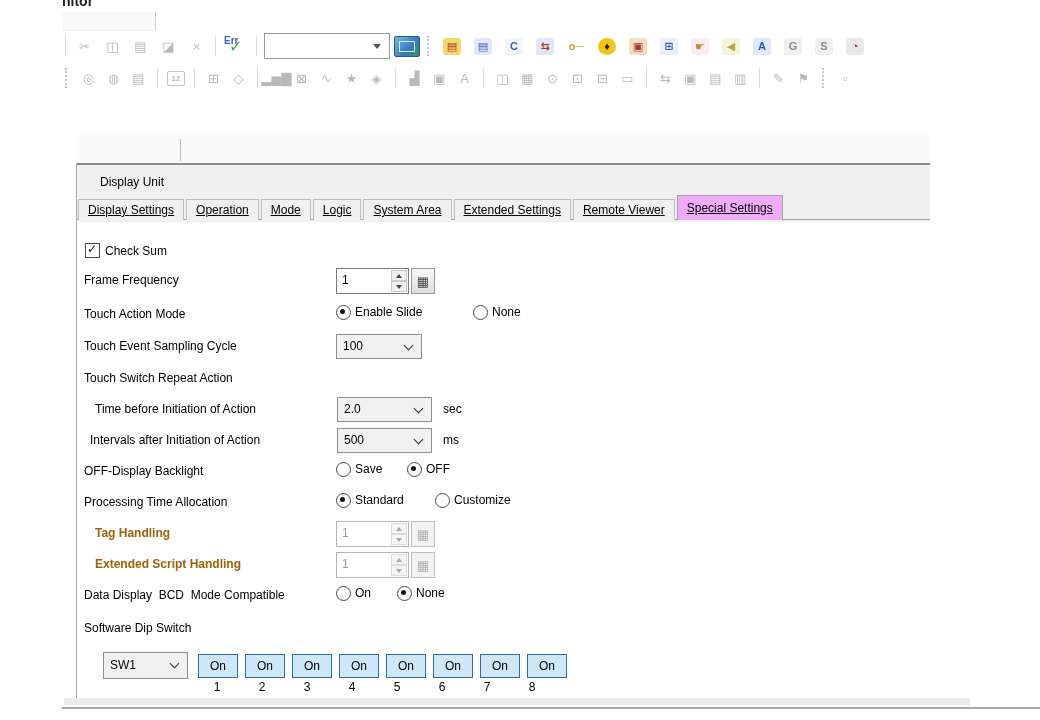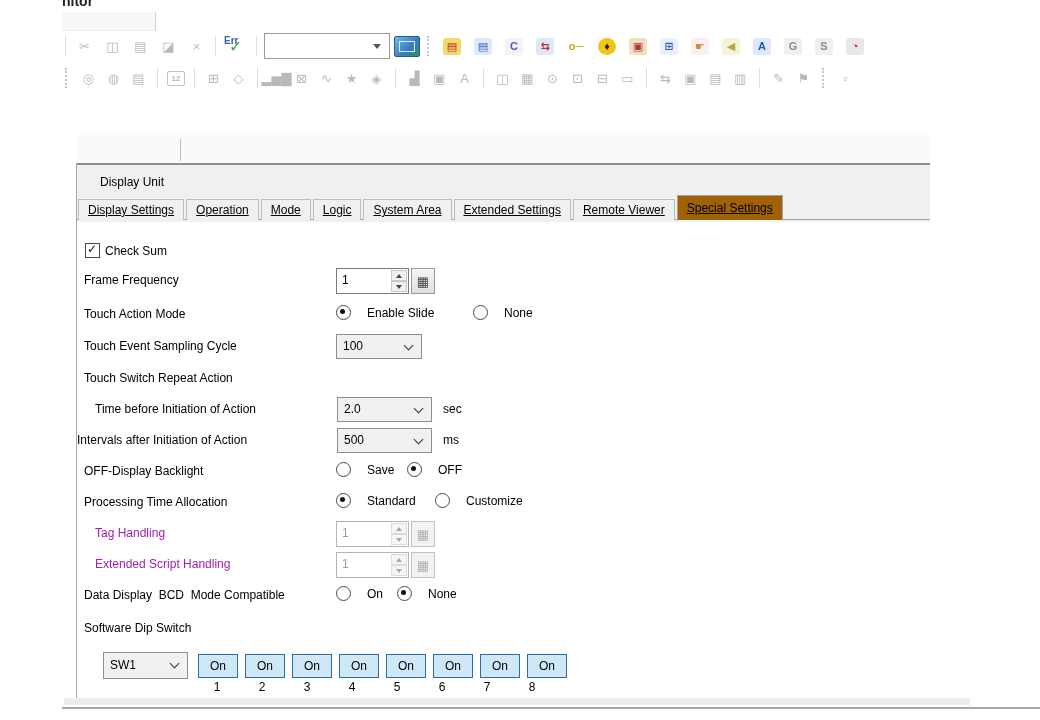--- a/index.html
+++ b/index.html
@@ -32,28 +32,28 @@
       background:linear-gradient(160deg,#9fd4f2 0%,#3a78b8 100%);position:relative;}
   .scr-icon::after{content:"";position:absolute;left:3px;top:3px;width:8px;height:1px;
       background:#fff;transform:rotate(-30deg);}
   .closebox{width:15px;height:14px;border:1px solid #b2b2b2;background:#f0f0f0;color:#6e6e6e;
       font-size:9px;display:flex;align-items:center;justify-content:center;}
   
   .panel-band{background:#f1f0f0;border-top:2px solid #8e8e8e;}
   .stabs{display:flex;align-items:flex-end;text-decoration:underline;}
   .stab{background:#f1f0f0;border:1px solid #bdbdbd;border-bottom:none;height:20px;line-height:20px;
       padding:0 9px;margin-right:2px;white-space:pre;}
-  .stab.active{background:#a16207;border:1px solid #a3a3a3;border-bottom:1px solid #fff;height:24px;
+  .stab.active{background:#f0abfc;border:1px solid #a3a3a3;border-bottom:1px solid #fff;height:24px;
       line-height:24px;margin-bottom:-1px;position:relative;z-index:2;}
   
   .lbl{position:absolute;white-space:pre;}
-  .lbl.dis{color:#a21caf;}
+  .lbl.dis{color:#a16207;font-weight:bold;}
   .cb{width:13px;height:13px;border:1px solid #4a4a4a;background:#fff;position:relative;}
   .cb.checked::after{content:"✓";position:absolute;left:1px;top:-2px;font-size:12px;font-weight:bold;color:#111;}
-  .rpair{position:absolute;display:flex;align-items:center;gap:16px;}
+  .rpair{position:absolute;display:flex;align-items:flex-start;gap:4px;}
   .radio{width:13px;height:13px;border:1px solid #4a4a4a;border-radius:50%;background:#fff;
       position:relative;flex:0 0 auto;}
   .radio.sel::after{content:"";position:absolute;left:3px;top:3px;width:5px;height:5px;
       border-radius:50%;background:#111;}
   .spin{position:absolute;width:71px;height:24px;border:1px solid #7a7a7a;background:#fff;}
   .spin .val{position:absolute;left:5px;top:4px;}
   .spin .btns{position:absolute;top:1px;right:1px;bottom:1px;width:16px;display:flex;flex-direction:column;}
   .spin .sbtn{flex:1;background:#f0f0f0;border:1px solid #c9c9c9;display:flex;align-items:center;justify-content:center;}
   .spin .sbtn.up::after{content:"";border-left:3px solid transparent;border-right:3px solid transparent;
       border-bottom:4px solid #444;}
@@ -214,21 +214,21 @@
 </div>
 
 <div class="lbl" style="left:84px;top:371px;">Touch Switch Repeat Action</div>
 
 <div class="lbl" style="left:95px;top:402px;">Time before Initiation of Action</div>
 <div class="dd" style="left:337px;top:397px;width:93px;">
   <span class="ddval">2.0</span>
 </div>
 <div class="lbl" style="left:443px;top:402px;">sec</div>
 
-<div class="lbl" style="left:77px;top:433px;">Intervals after Initiation of Action</div>
+<div class="lbl" style="left:90px;top:433px;">Intervals after Initiation of Action</div>
 <div class="dd" style="left:337px;top:428px;width:93px;">
   <span class="ddval">500</span>
 </div>
 <div class="lbl" style="left:443px;top:433px;">ms</div>
 
 <div class="lbl" style="left:84px;top:464px;">OFF-Display Backlight</div>
 <div class="rpair" style="left:336px;top:462px;">
   <span class="radio"></span>
   <span>Save</span>
 </div>

